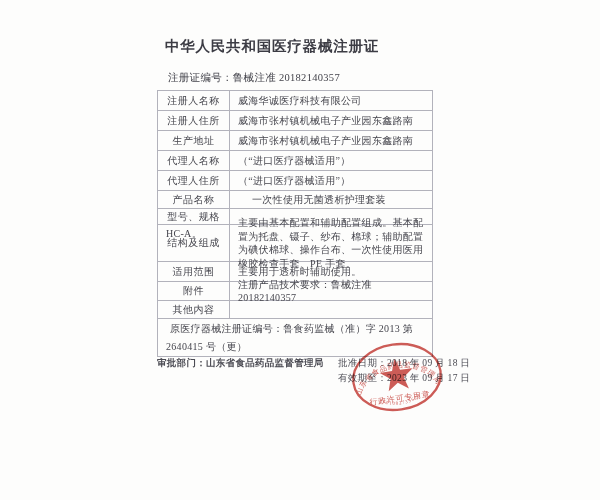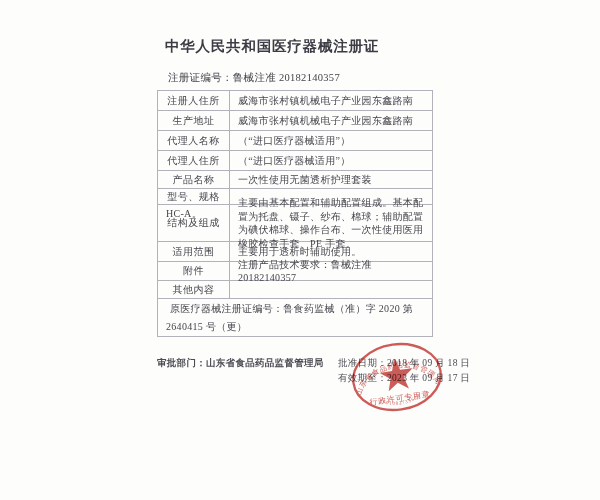--- a/index.html
+++ b/index.html
@@ -33,21 +33,21 @@
     border-right:1px solid #b2b2bb;
     display:flex;align-items:center;justify-content:center;
     text-align:center;font-size:10px;color:#45454d;
     padding:1px 2px;letter-spacing:0.5px;
   }
   .val{
     flex:1;display:flex;align-items:center;
     font-size:10px;color:#45454d;line-height:13px;
     padding:2px 4px 2px 8px;letter-spacing:0.3px;
   }
-  .h20{height:20px;} .h18{height:18px;} .h16{height:16px;flex-direction:column;}
+  .h20{height:20px;} .h18{height:18px;gap:14px;} .h16{height:16px;flex-direction:column;}
   .h37{height:37px;} .h19{height:19px;}
   .struct .val{line-height:13.5px;}
   .remark .val{line-height:18px;text-indent:4px;}
   .footer-line{
     position:absolute;font-size:9.5px;color:#4b4b53;letter-spacing:0.3px;
   }
   .f-dept{left:157px;top:357px;font-weight:bold;}
   .f-date{left:338px;top:357px;}
   .f-valid{left:338px;top:372px;}
   .seal{
@@ -60,20 +60,24 @@
 </head>
 <body>
 
 <div class="page">
 
   <div class="doc-title">中华人民共和国医疗器械注册证</div>
 
   <div class="regno">注册证编号：鲁械注准 20182140357</div>
 
   <div class="cert-table">
+    <div class="t-row h20">
+      <div class="lbl">注册人名称</div>
+      <div class="val">威海华诚医疗科技有限公司</div>
+    </div>
     <div class="t-row h20">
       <div class="lbl">注册人住所</div>
       <div class="val">威海市张村镇机械电子产业园东鑫路南</div>
     </div>
     <div class="t-row h20">
       <div class="lbl">生产地址</div>
       <div class="val">威海市张村镇机械电子产业园东鑫路南</div>
     </div>
     <div class="t-row h20">
       <div class="lbl">代理人名称</div>
@@ -101,21 +105,21 @@
     </div>
     <div class="t-row h19">
       <div class="lbl">附件</div>
       <div class="val">注册产品技术要求：鲁械注准 20182140357</div>
     </div>
     <div class="t-row h18">
       <div class="lbl">其他内容</div>
       <div class="val"></div>
     </div>
     <div class="t-row h37 remark">
-      <div class="val">原医疗器械注册证编号：鲁食药监械（准）字 2020 第 2640415 号（更）</div>
+      <div class="val">原医疗器械注册证编号：鲁食药监械（准）字 2013 第 2640415 号（更）</div>
     </div>
   </div>
 
   <div class="footer-line f-dept">审批部门：山东省食品药品监督管理局</div>
   <div class="footer-line f-date">批准日期：2018 年 09 月 18 日</div>
   <div class="footer-line f-valid">有效期至：2023 年 09 月 17 日</div>
 
   <svg class="seal" viewBox="0 0 92 70" xmlns="http://www.w3.org/2000/svg">
     <ellipse cx="46" cy="35" rx="43" ry="32" fill="none" stroke="#c6403a" stroke-width="2.3"></ellipse>
     <path id="sealArcTop" d="M 9.4,44.9 A 39,29 0 0 1 82.6,44.9" fill="none"></path>

